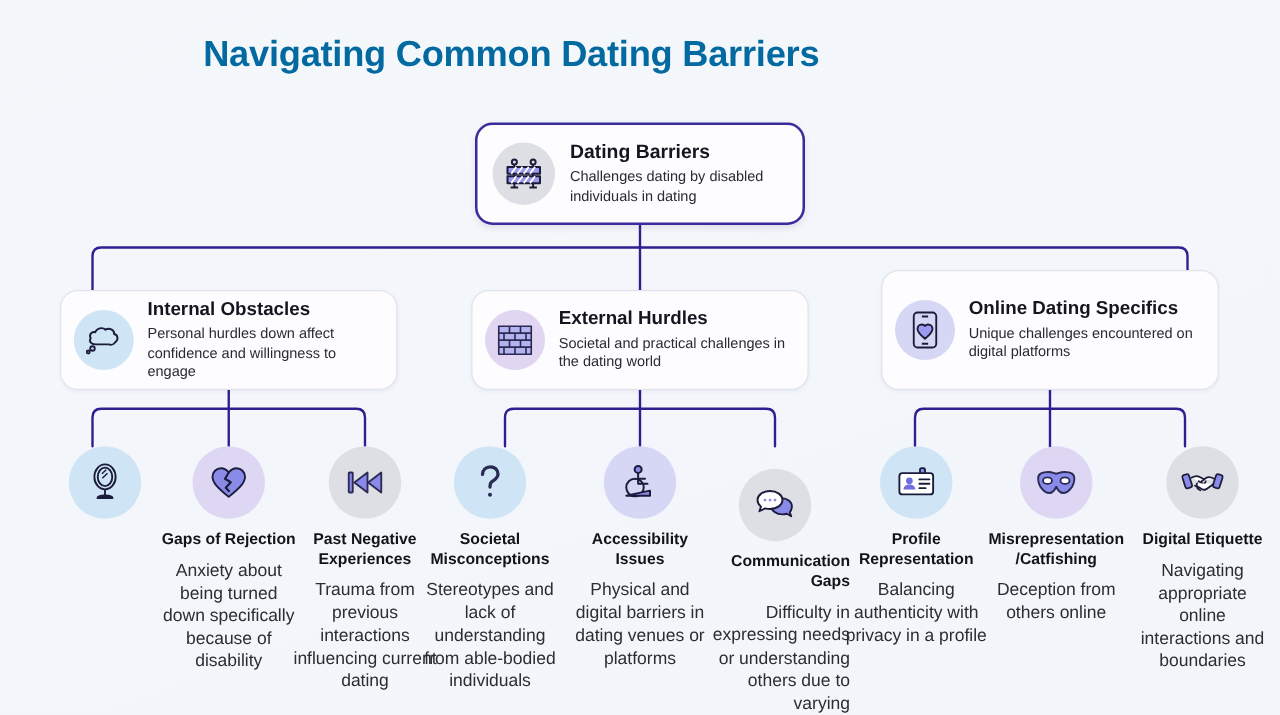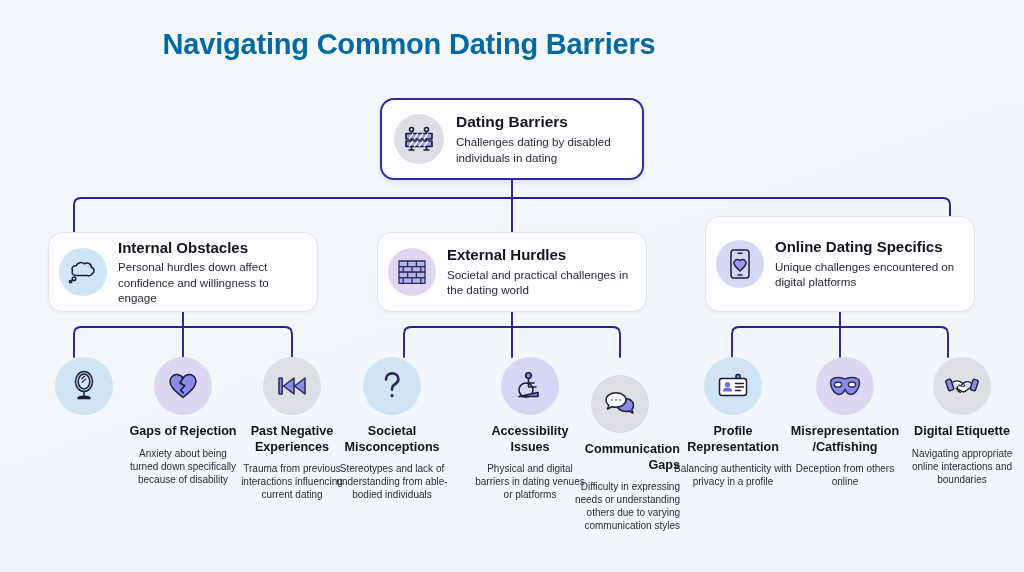--- a/index.html
+++ b/index.html
@@ -100,21 +100,21 @@
     justify-content: center;
   }
   .leaf .lname {
     font-size: 12.6px;
     font-weight: bold;
     line-height: 1.24;
     color: #13131c;
     margin-bottom: 7px;
   }
   .leaf .ldesc {
-    font-size: 10px;
+    font-size: 14px;
     line-height: 1.3;
     color: #2c2c35;
   }
 
   svg.ic { display: block; }
 </style>
 </head>
 <body>
 
 <div id="canvas">
@@ -268,21 +268,21 @@
           <path d="M6 9.5 C6 5.8 8.8 3.4 12.2 3.4 C15.7 3.4 18.4 5.8 18.4 9.2 C18.4 12.6 15.6 13.8 13.4 15.4 C12.2 16.3 12 17.6 12 19.6"></path>
           <path d="M12 25.6 L12 25.8"></path>
           <circle cx="12" cy="25.7" r="1.5" fill="#2a2a55" stroke="none"></circle>
         </g>
       </svg>
     </div>
     <div class="lname">Societal Misconceptions</div>
     <div class="ldesc">Stereotypes and lack of understanding from able-bodied individuals</div>
   </div>
 
-  <div class="leaf" style="left:475px; top:357px; width:110px;">
+  <div class="leaf" style="left:457px; top:357px; width:110px;">
     <div class="circle" style="background:#d6d6f5;">
       <svg class="ic" width="32" height="30" viewBox="0 0 32 30">
         <g stroke="#1b1b3a" stroke-width="1.6" fill="none" stroke-linecap="round" stroke-linejoin="round">
           <circle cx="14.5" cy="4.5" r="2.8" fill="#8a8ae8"></circle>
           <path d="M14.5 8 L14.5 16 L22 16"></path>
           <path d="M14.5 12 L20 12"></path>
           <circle cx="12" cy="19" r="7"></circle>
           <path d="M5 25.5 L24 25.5 L24 21.5 Z" fill="#8a8ae8"></path>
         </g>
       </svg>

